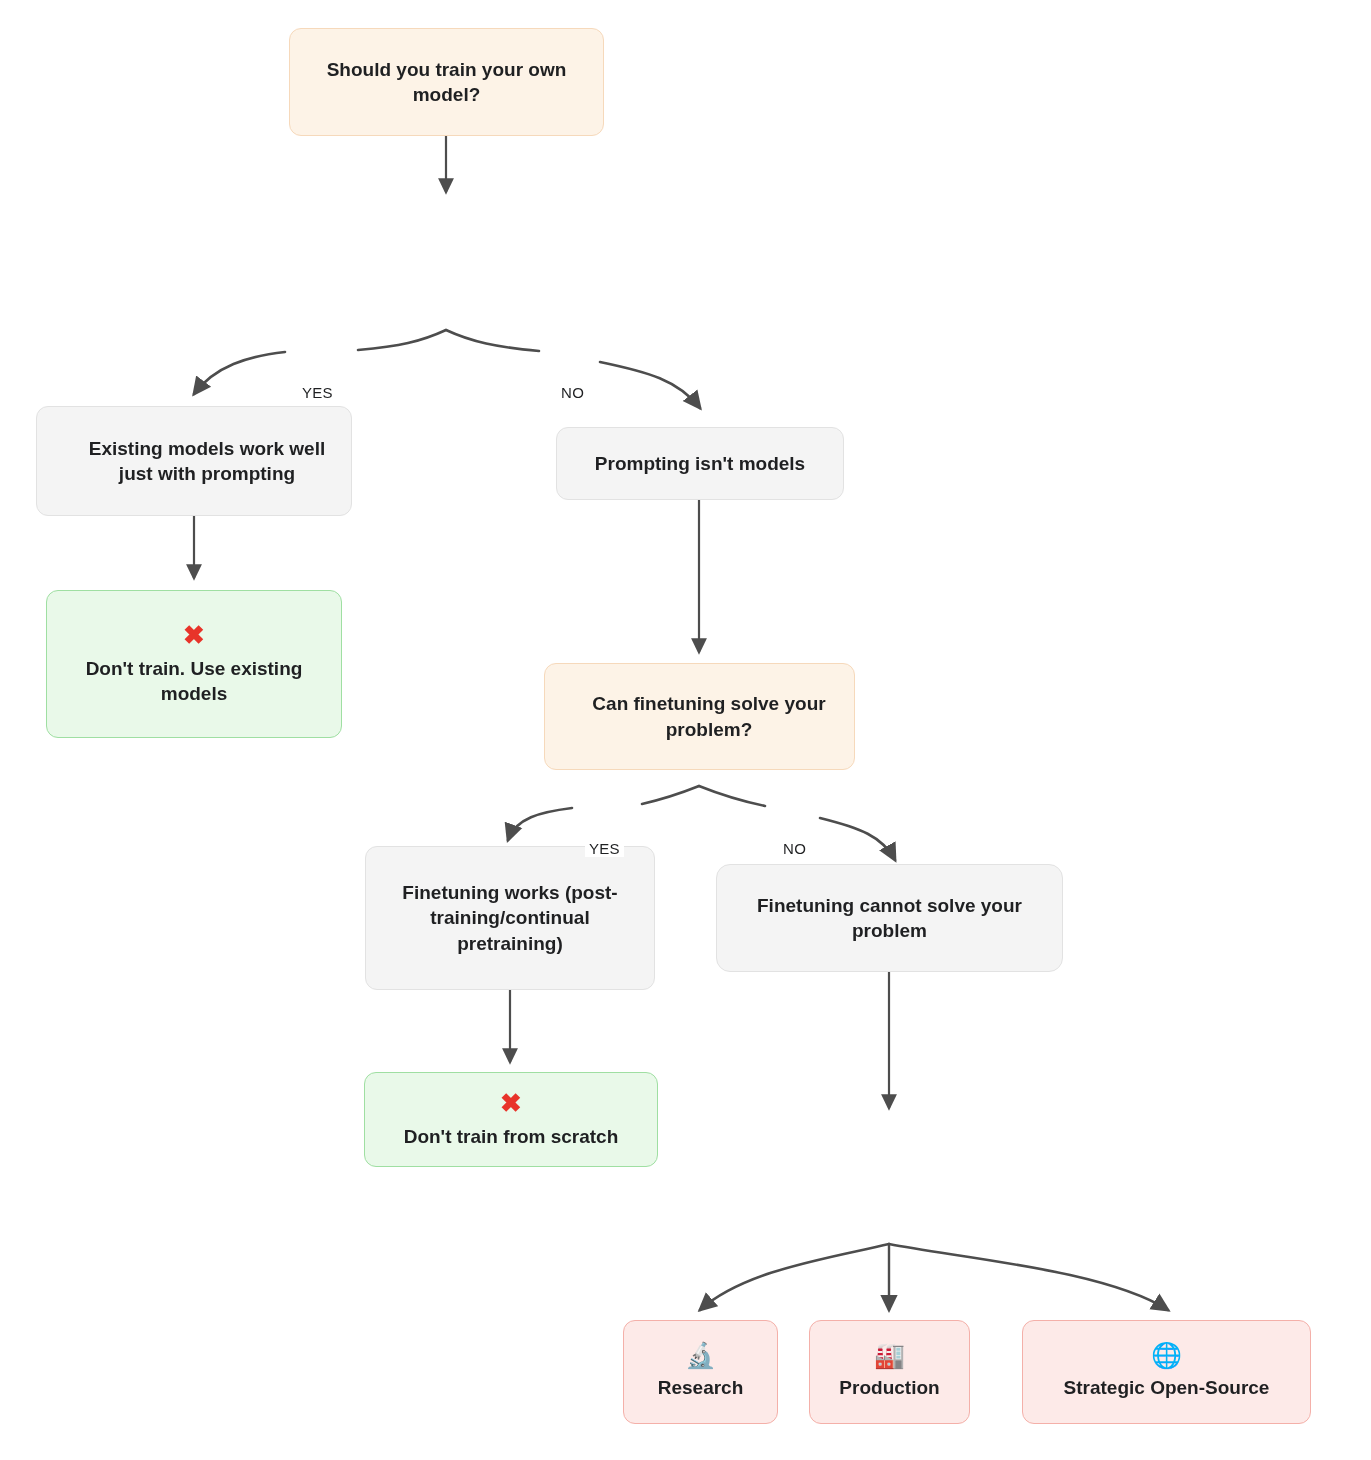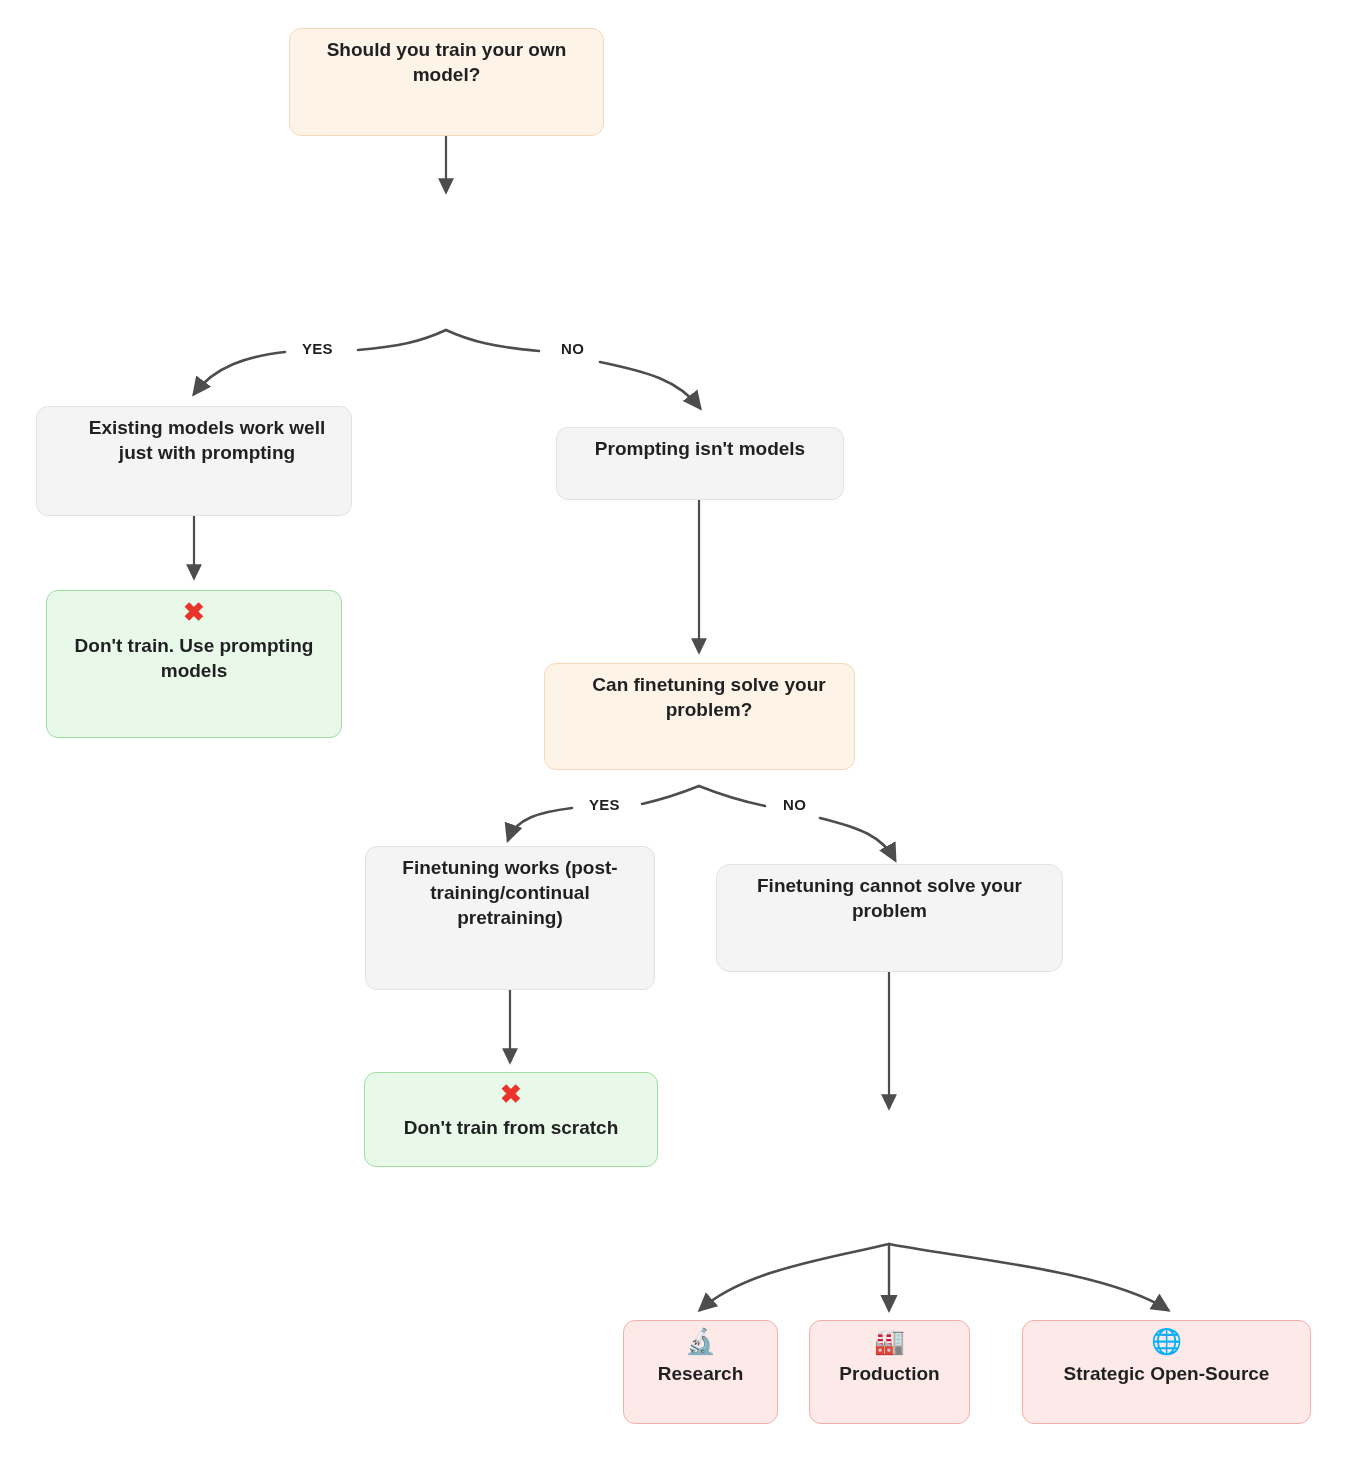--- a/index.html
+++ b/index.html
@@ -22,21 +22,21 @@
     width: 1371px;
     height: 1460px;
     pointer-events: none;
   }
   .node {
     position: absolute;
     box-sizing: border-box;
     display: flex;
     flex-direction: column;
     align-items: center;
-    justify-content: flex-start;
+    justify-content: center;
     text-align: center;
     border-radius: 12px;
     border: 1.6px solid transparent;
     font-weight: bold;
     color: #1f2022;
     line-height: 1.32;
     padding: 8px 14px;
   }
   .node .label {
     display: block;
@@ -68,26 +68,27 @@
   }
   .emoji {
     font-size: 25px;
     line-height: 1;
     display: block;
     margin-bottom: 7px;
   }
   .edge-label {
     position: absolute;
     font-size: 15px;
-    font-weight: bold;
+    font-weight: normal;
     color: #1f2022;
     letter-spacing: 0.3px;
     background: #ffffff;
     padding: 0 4px;
     white-space: nowrap;
+    margin-top: 44px;
   }
 </style>
 </head>
 <body>
 
 <div id="canvas">
 
   <svg class="edges" viewBox="0 0 1371 1460" xmlns="http://www.w3.org/2000/svg">
     <defs>
       <marker id="arrowhead" markerWidth="9" markerHeight="9" refX="6.2" refY="4" orient="auto" markerUnits="strokeWidth">
@@ -154,21 +155,21 @@
   <div class="node node-state" style="left:36px; top:406px; width:316px; height:110px; font-size:19px;padding-left:40px;">
     <span class="label">Existing models work well just with prompting</span>
   </div>
 
   <div class="node node-state" style="left:556px; top:427px; width:288px; height:73px; font-size:19px;">
     <span class="label">Prompting isn't models</span>
   </div>
 
   <div class="node node-good" style="left:46px; top:590px; width:296px; height:148px; font-size:19px;">
     <span class="mark-x">✖</span>
-    <span class="label">Don't train. Use prompting models</span>
+    <span class="label">Don't train. Use existing models</span>
   </div>
 
   <div class="node node-decision" style="left:544px; top:663px; width:311px; height:107px; font-size:19px;padding-left:33px;">
     <span class="label">Can finetuning solve your problem?</span>
   </div>
 
   <div class="node node-state" style="left:365px; top:846px; width:290px; height:144px; font-size:19px;">
     <span class="label">Finetuning works (post-training/continual pretraining)</span>
   </div>
 

